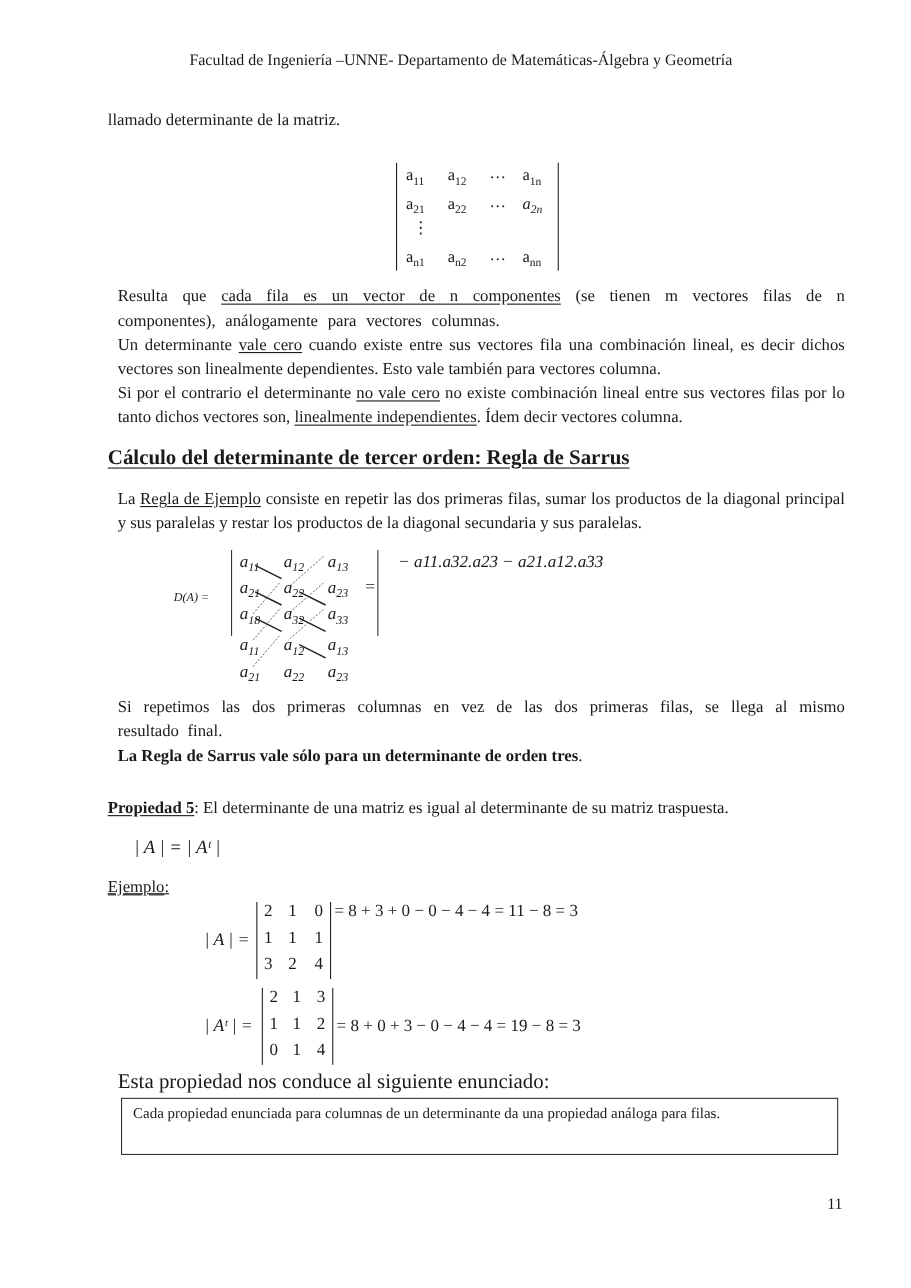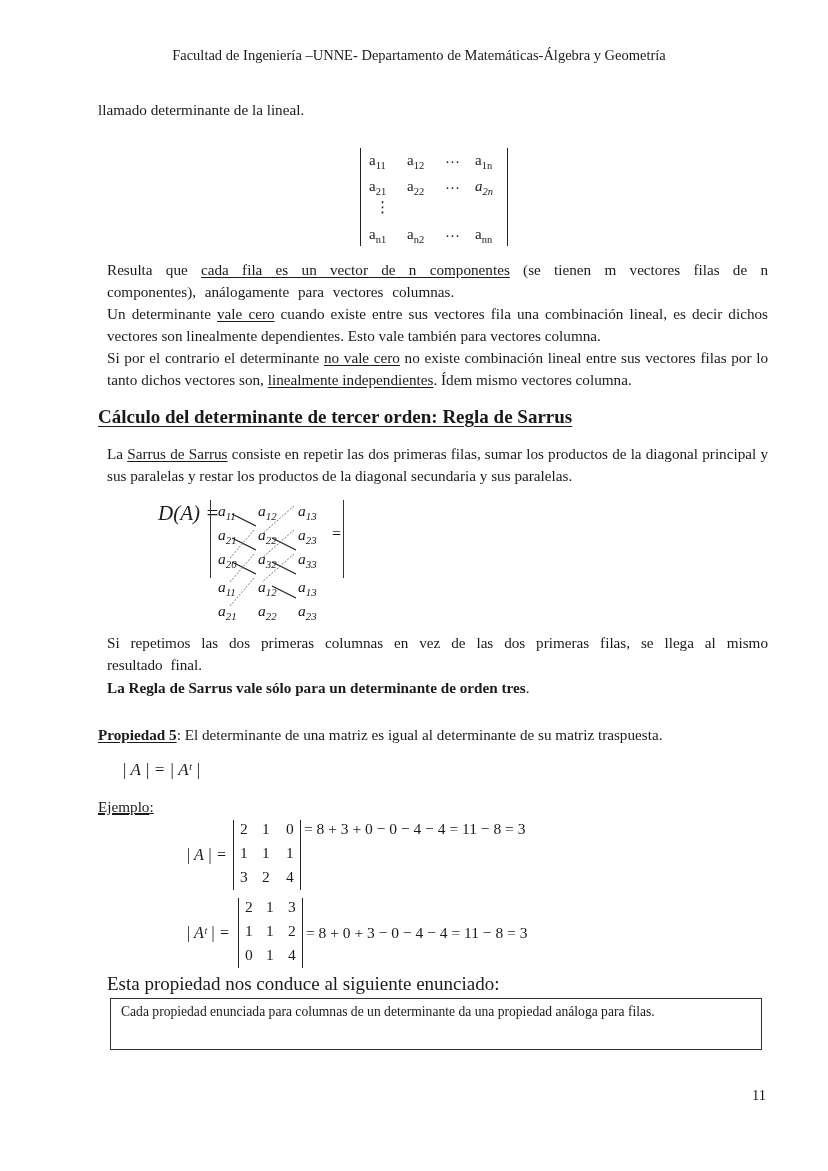--- a/index.html
+++ b/index.html
@@ -9,38 +9,38 @@
   .header { left: 5px; width: 828px; top: 47px; text-align: center; font-size: 14.5px; }
   .para { left: 98px; width: 670px; font-size: 15.2px; line-height: 22px; text-align: justify; }
   .para .ind { padding-left: 9px; }
   .just-last { text-align-last: justify; }
   u { text-decoration: underline; text-underline-offset: 2px; }
   .title { left: 98px; top: 406px; font-size: 19px; font-weight: bold; text-decoration: underline; text-underline-offset: 3px; }
   .i { font-style: italic; }
   sub { font-size: 70%; vertical-align: -4px; line-height: 0; }
   .matrix-n { left: 360px; top: 148px; width: 146px; height: 98px; border-left: 1.4px solid #222; border-right: 1.4px solid #222; }
   .mn-cell { position: absolute; font-size: 15px; }
-  .sarrus-label { left: 158px; top: 501px; font-size: 21px; text-align: right; }
+  .sarrus-label { left: 158px; top: 537px; font-size: 11px; text-align: right; }
   .sarrus-box { left: 210px; top: 500px; width: 132px; height: 78px; border-left: 1.2px solid #333; border-right: 1.2px solid #333; }
   .s-cell { position: absolute; font-size: 15.5px; font-style: italic; }
   .s-eq { left: 332px; top: 525px; font-size: 16px; }
   .expansion { left: 362px; top: 499px; font-size: 15.5px; line-height: 24px; }
   .det3 { border-left: 1.2px solid #222; border-right: 1.2px solid #222; }
   .d-cell { position: absolute; font-size: 15.5px; }
   .box { left: 110px; top: 998px; width: 650px; height: 50px; border: 1.3px solid #333; }
   .box-text { position: absolute; left: 10px; top: 5px; font-size: 13.6px; }
   .pageno { left: 752px; top: 1087px; font-size: 14.5px; }
 </style>
 </head>
 <body>
 
 <div class="abs header">Facultad de Ingeniería –UNNE- Departamento de Matemáticas-Álgebra y Geometría</div>
 
 <div class="abs para" style="top:99px;">
-  <div>llamado determinante de la lineal.</div>
+  <div>llamado determinante de la matriz.</div>
 </div>
 
 <div class="abs matrix-n">
   <span class="mn-cell" style="left:8px;top:4px;">a<sub>11</sub></span>
   <span class="mn-cell" style="left:46px;top:4px;">a<sub>12</sub></span>
   <span class="mn-cell" style="left:84px;top:2px;">…</span>
   <span class="mn-cell" style="left:114px;top:4px;">a<sub>1n</sub></span>
 
   <span class="mn-cell" style="left:8px;top:30px;">a<sub>21</sub></span>
   <span class="mn-cell" style="left:46px;top:30px;">a<sub>22</sub></span>
@@ -60,29 +60,29 @@
     <span>Resulta que </span><u>cada fila es un vector de n componentes</u><span> (se tienen m vectores filas de n componentes), análogamente para vectores columnas.</span>
   </div>
 </div>
 <div class="abs para" style="top:303px;">
   <div class="ind">
     <span>Un determinante </span><u>vale cero</u><span> cuando existe entre sus vectores fila una combinación lineal, es decir dichos vectores son linealmente dependientes. Esto vale también para vectores columna.</span>
   </div>
 </div>
 <div class="abs para" style="top:347px;">
   <div class="ind">
-    <span>Si por el contrario  el determinante </span><u>no vale cero</u><span> no existe combinación lineal entre sus vectores filas por lo tanto dichos vectores son, </span><u>linealmente independientes</u><span>. Ídem mismo vectores columna.</span>
+    <span>Si por el contrario  el determinante </span><u>no vale cero</u><span> no existe combinación lineal entre sus vectores filas por lo tanto dichos vectores son, </span><u>linealmente independientes</u><span>. Ídem decir vectores columna.</span>
   </div>
 </div>
 
 <div class="abs title">Cálculo del determinante de tercer orden: Regla de Sarrus</div>
 
 <div class="abs para" style="top:443px;">
   <div class="ind">
-    <span>La </span><u>Sarrus de Sarrus</u><span> consiste en repetir las dos primeras filas, sumar los productos de la diagonal principal y sus paralelas y restar los productos de la diagonal secundaria y sus paralelas.</span>
+    <span>La </span><u>Regla de Ejemplo</u><span> consiste en repetir las dos primeras filas, sumar los productos de la diagonal principal y sus paralelas y restar los productos de la diagonal secundaria y sus paralelas.</span>
   </div>
 </div>
 
 <div class="abs sarrus-label i">D(A) =</div>
 <div class="abs sarrus-box"></div>
 <div class="abs" style="left:210px;top:500px;width:132px;height:130px;">
   <svg class="abs" style="left:0;top:0;" width="132" height="130">
     <g stroke="#222" stroke-width="1.3">
       <line x1="22" y1="14" x2="46" y2="26"></line>
       <line x1="22" y1="38" x2="46" y2="50"></line>
@@ -99,32 +99,33 @@
       <line x1="84" y1="54" x2="52" y2="82"></line>
       <line x1="44" y1="78" x2="20" y2="106"></line>
     </g>
   </svg>
   <span class="s-cell" style="left:8px;top:2px;">a<sub>11</sub></span>
   <span class="s-cell" style="left:48px;top:2px;">a<sub>12</sub></span>
   <span class="s-cell" style="left:88px;top:2px;">a<sub>13</sub></span>
   <span class="s-cell" style="left:8px;top:26px;">a<sub>21</sub></span>
   <span class="s-cell" style="left:48px;top:26px;">a<sub>22</sub></span>
   <span class="s-cell" style="left:88px;top:26px;">a<sub>23</sub></span>
-  <span class="s-cell" style="left:8px;top:50px;">a<sub>20</sub></span>
+  <span class="s-cell" style="left:8px;top:50px;">a<sub>18</sub></span>
   <span class="s-cell" style="left:48px;top:50px;">a<sub>32</sub></span>
   <span class="s-cell" style="left:88px;top:50px;">a<sub>33</sub></span>
   <span class="s-cell" style="left:8px;top:78px;">a<sub>11</sub></span>
   <span class="s-cell" style="left:48px;top:78px;">a<sub>12</sub></span>
   <span class="s-cell" style="left:88px;top:78px;">a<sub>13</sub></span>
   <span class="s-cell" style="left:8px;top:102px;">a<sub>21</sub></span>
   <span class="s-cell" style="left:48px;top:102px;">a<sub>22</sub></span>
   <span class="s-cell" style="left:88px;top:102px;">a<sub>23</sub></span>
 </div>
 <div class="abs s-eq">=</div>
 <div class="abs expansion i">
+  <div>− a11.a32.a23 − a21.a12.a33</div>
 </div>
 
 <div class="abs para" style="top:632px;">
   <div class="ind" style="word-spacing:4px;">Si repetimos las dos primeras columnas en vez de las dos primeras filas, se llega al mismo resultado final.</div>
 </div>
 <div class="abs para" style="top:677px;">
   <div class="ind"><b>La Regla de Sarrus vale sólo para un determinante de orden tres</b><span>.</span></div>
 </div>
 
 <div class="abs para" style="top:724px;">
@@ -155,20 +156,20 @@
   <span class="d-cell" style="left:6px;top:0px;">2</span>
   <span class="d-cell" style="left:27px;top:0px;">1</span>
   <span class="d-cell" style="left:49px;top:0px;">3</span>
   <span class="d-cell" style="left:6px;top:24px;">1</span>
   <span class="d-cell" style="left:27px;top:24px;">1</span>
   <span class="d-cell" style="left:49px;top:24px;">2</span>
   <span class="d-cell" style="left:6px;top:48px;">0</span>
   <span class="d-cell" style="left:27px;top:48px;">1</span>
   <span class="d-cell" style="left:49px;top:48px;">4</span>
 </div>
-<div class="abs" style="left:306px;top:924px;font-size:15.5px;">= 8 + 0 + 3 − 0 − 4 − 4 = 11 − 8 = 3</div>
+<div class="abs" style="left:306px;top:924px;font-size:15.5px;">= 8 + 0 + 3 − 0 − 4 − 4 = 19 − 8 = 3</div>
 
 <div class="abs" style="left:107px;top:973px;font-size:19px;">Esta propiedad nos conduce al siguiente enunciado:</div>
 <div class="abs box">
   <div class="box-text">Cada propiedad enunciada para columnas de un determinante da una propiedad análoga para filas.</div>
 </div>
 
 <div class="abs pageno">11</div>
 
 </body></html>

